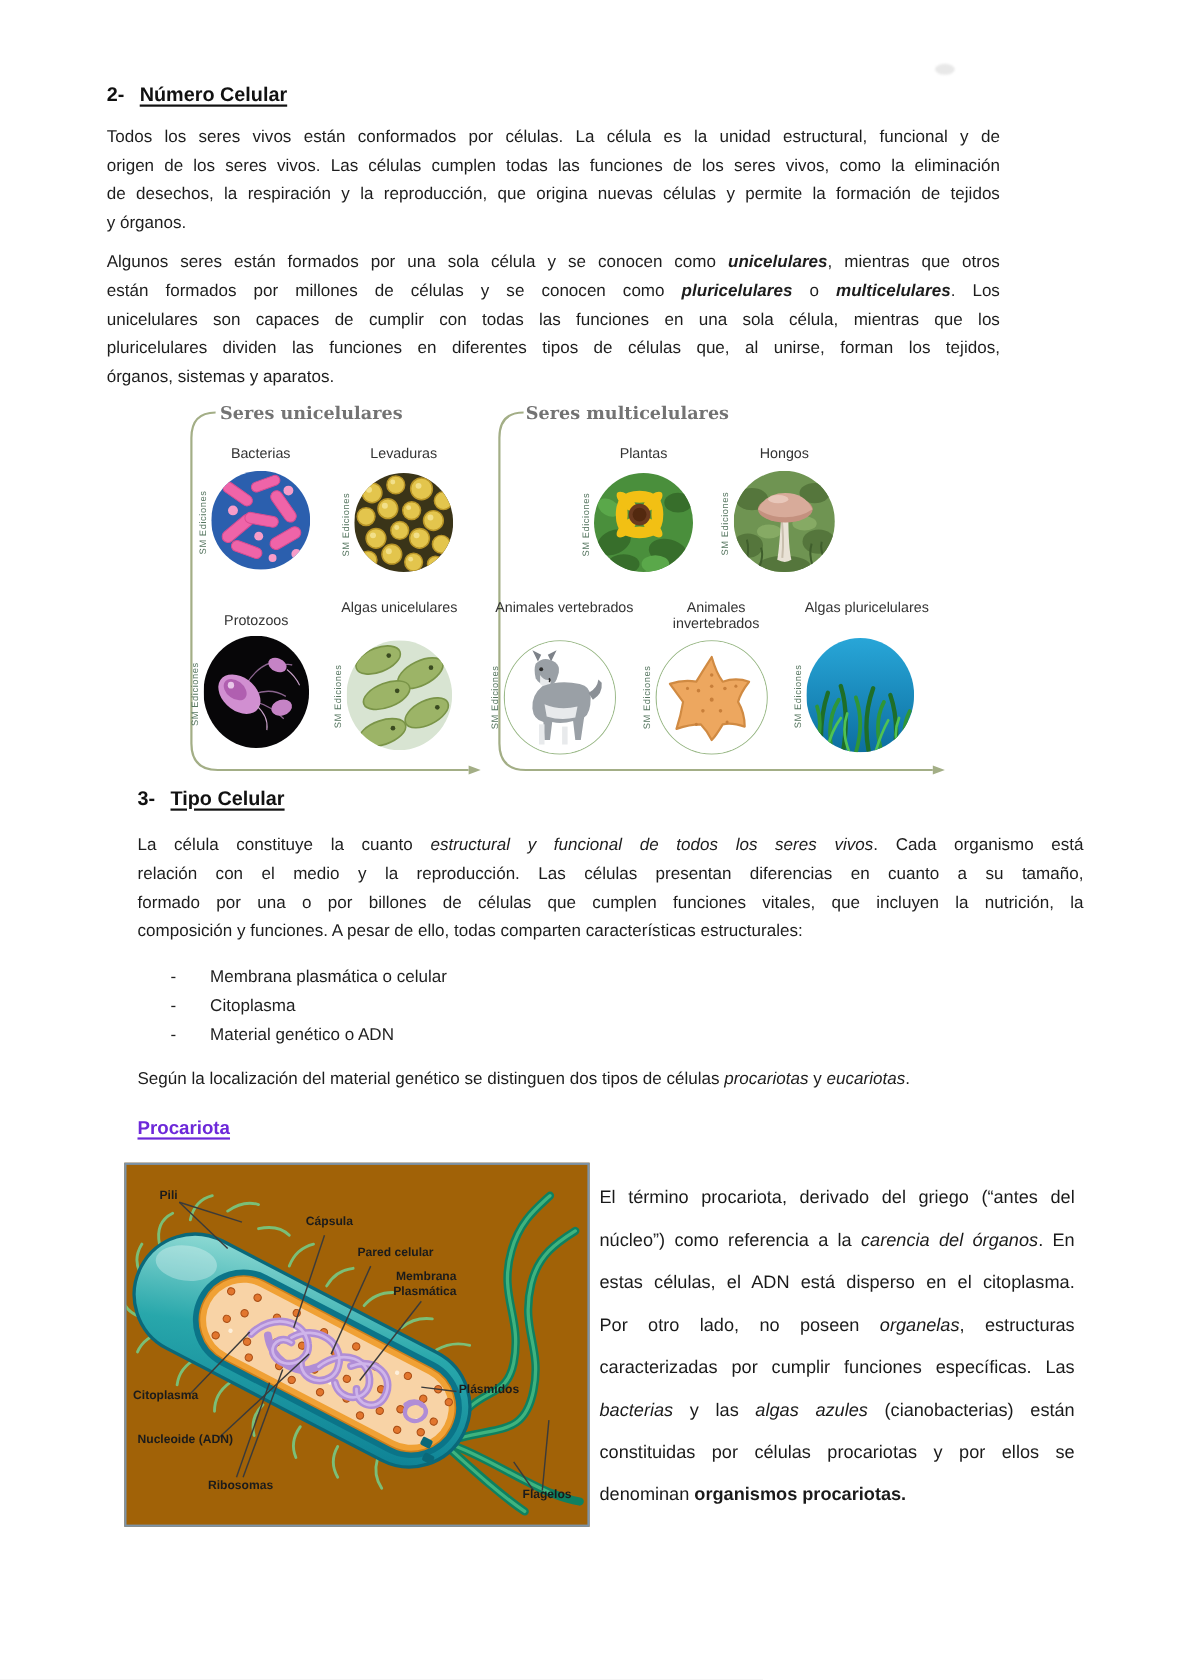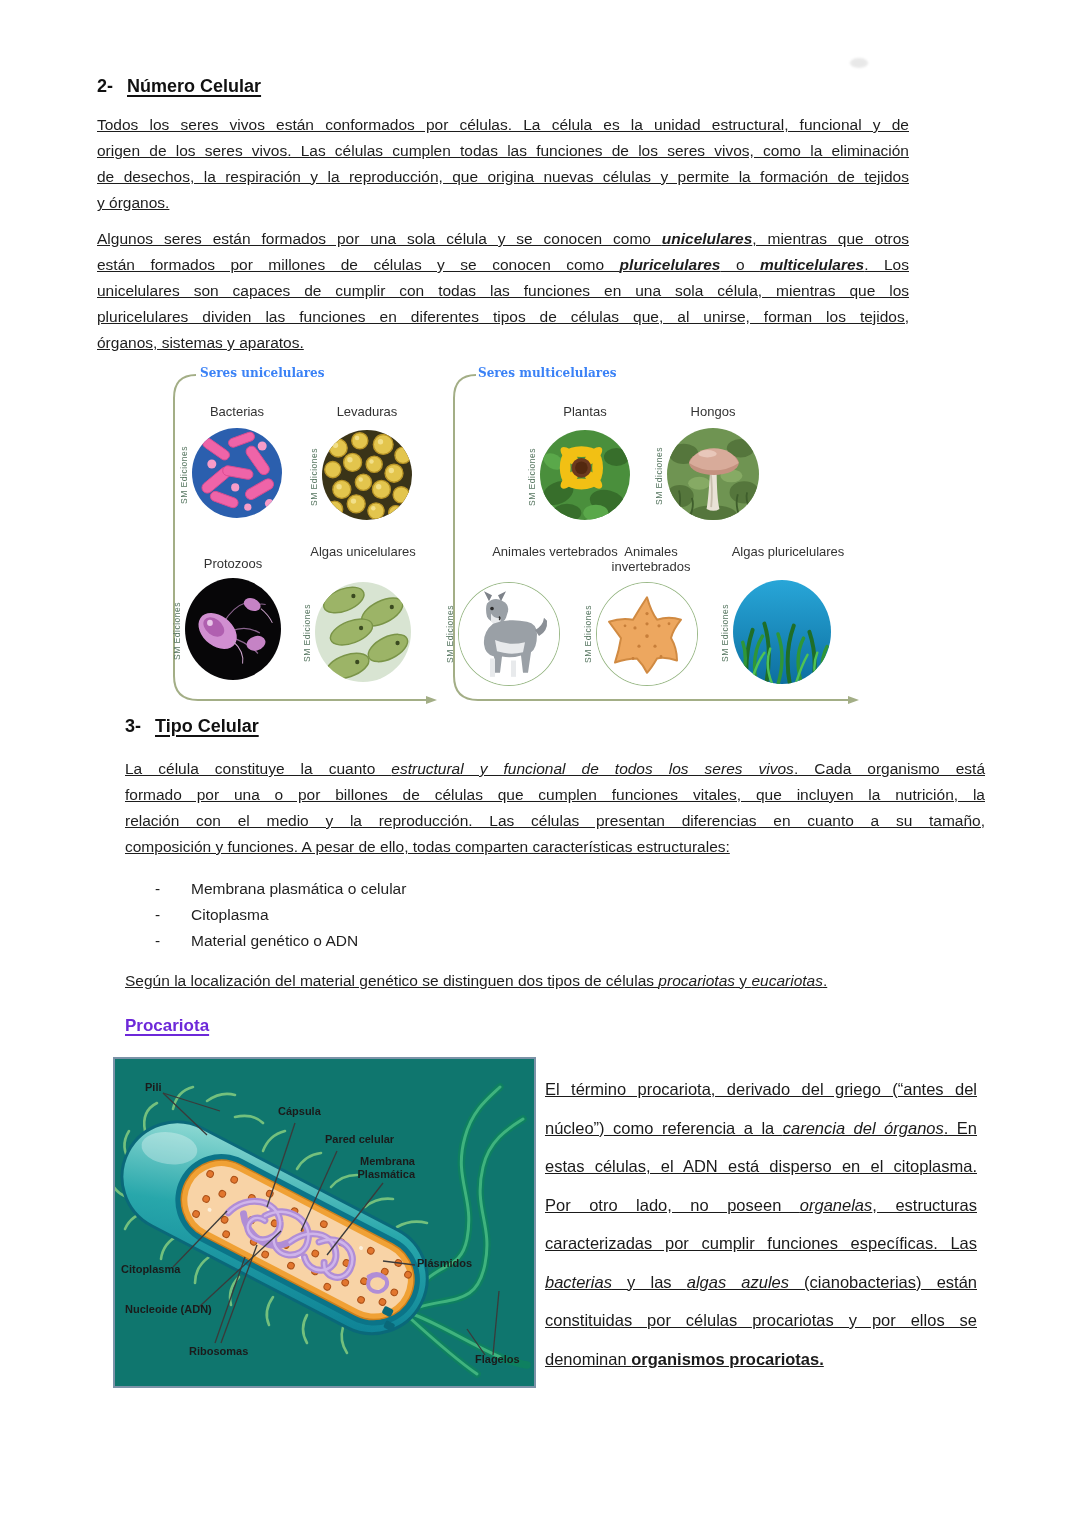--- a/index.html
+++ b/index.html
@@ -9,36 +9,36 @@
   .b{font-weight:700;}
   .i{font-style:italic;}
   
   .h2{font-size:18px;font-weight:700;color:#111;}
   .h2 .num{margin-right:14px;}
   .h2 .t{text-decoration:underline;text-decoration-thickness:2px;text-underline-offset:3px;}
   .h3{font-size:17px;font-weight:700;color:#6d28d9;}
   .h3 .t{text-decoration:underline;text-decoration-thickness:2px;text-underline-offset:3px;}
   
   .para{font-size:15.5px;line-height:26px;color:#1d1d1d;}
-  .jline{text-align:justify;text-align-last:justify;white-space:normal;text-decoration:underline;}
+  .jline{text-align:justify;text-align-last:justify;white-space:normal;}
   .jline.last{text-align-last:left;}
   .proc-par{font-size:16.5px;line-height:38.5px;color:#1a1a1a;}
   
   .bullets{font-size:15.5px;line-height:26px;}
   .bullets .row{display:flex;}
   .bullets .dash{width:36px;text-align:left;}
   
-  .group-header{font-family:"DejaVu Serif",serif;font-weight:700;font-size:12px;color:#3b82f6;text-align:center;}
+  .group-header{font-family:"DejaVu Serif",serif;font-weight:700;font-size:16px;color:#737373;text-align:center;}
   .cell-label{font-size:13px;color:#333;text-align:center;line-height:15px;width:130px;}
   .watermark{font-size:8.5px;color:#55755f;writing-mode:vertical-rl;transform:rotate(180deg);
              text-align:center;letter-spacing:.5px;}
   .circ{border-radius:50%;overflow:hidden;}
   .circ svg{display:block;width:100%;height:100%;}
   
-  .diagram-box{border:2px solid #7c93a8;background:#0f766e;}
+  .diagram-box{border:2px solid #7c93a8;background:#a16207;}
   .dlabel{position:absolute;font-size:11px;font-weight:700;color:#1b1b1b;line-height:13px;}
   .dlabel.right{text-align:right;}
   .smudge{width:18px;height:10px;border-radius:50%;background:#9a9a9a;opacity:.22;filter:blur(1px);}
 </style>
 </head>
 <body>
 
 <div class="page">
 
   <div class="abs smudge" style="left:850px;top:58px;"></div>
@@ -236,21 +236,21 @@
         <g fill="#3a4a20">
           <circle cx="40" cy="14" r="2.2"></circle>
             <circle cx="80" cy="25" r="2.2"></circle>
           <circle cx="48" cy="46" r="2.2"></circle>
             <circle cx="86" cy="61" r="2.2"></circle>
           <circle cx="44" cy="80" r="2.2"></circle>
         </g>
       </svg>
     </div>
 
-    <div class="abs cell-label" style="left:448px;top:186px;margin-left:42px;">Animales vertebrados</div>
+    <div class="abs cell-label" style="left:448px;top:186px;">Animales vertebrados</div>
     <div class="abs watermark" style="left:445px;top:230px;height:92px;">SM Ediciones</div>
     <div class="abs circ" style="left:458px;top:224px;width:100px;height:102px;border:1.5px solid #9cba8a;background:#fff;">
       <svg viewBox="0 0 100 100" preserveAspectRatio="none">
         <rect width="100" height="100" fill="#ffffff"></rect>
         <path d="M30,18 l-5,-10 8,4 z M42,18 l5,-10 -8,4 z" fill="#7d8289"></path>
         <path d="M28,20 q8,-8 18,-1 q4,3 3,9 l-2,6 q-2,5 -8,5 q-8,0 -11,-6 q-2,-8 0,-13 z" fill="#9aa0a6"></path>
         <path d="M32,30 q4,6 10,4 l-1,6 q-5,2 -9,-2 z" fill="#e8eaec"></path>
         <circle cx="33" cy="25" r="1.8" fill="#2c2c2c"></circle>
         <path d="M40,33 q2,2 0,3" stroke="#2c2c2c" stroke-width="1.5" fill="none"></path>
         <path d="M34,40 q16,-6 34,-2 q10,2 10,12 q0,14 -6,18 l-3,20 h-5 l-2,-17 q-10,3 -19,1 l-2,16 h-5 l-1,-16 q-9,-2 -10,-12 q-1,-12 9,-20 z" fill="#9aa0a6"></path>
@@ -316,22 +316,22 @@
       </svg>
     </div>
   </div>
 
   <div class="abs h2" style="left:125px;top:716px;">
     <span class="num">3-</span><span class="t">Tipo Celular</span>
   </div>
 
   <div class="abs para" style="left:125px;top:756px;width:860px;">
       <div class="jline"><span>La célula constituye la cuanto </span><span class="i">estructural y funcional de todos los seres vivos</span><span>. Cada organismo está</span></div>
+      <div class="jline"><span>relación con el medio y la reproducción. Las células presentan diferencias en cuanto a su tamaño,</span></div>
       <div class="jline"><span>formado por una o por billones de células que cumplen funciones vitales, que incluyen la nutrición, la</span></div>
-      <div class="jline"><span>relación con el medio y la reproducción. Las células presentan diferencias en cuanto a su tamaño,</span></div>
       <div class="jline last"><span>composición y funciones. A pesar de ello, todas comparten características estructurales:</span></div>
     </div>
 
   <div class="abs bullets" style="left:155px;top:876px;width:500px;">
     <div class="row">
       <span class="dash">-</span>
       <span>Membrana plasmática o celular</span>
     </div>
     <div class="row">
       <span class="dash">-</span>

